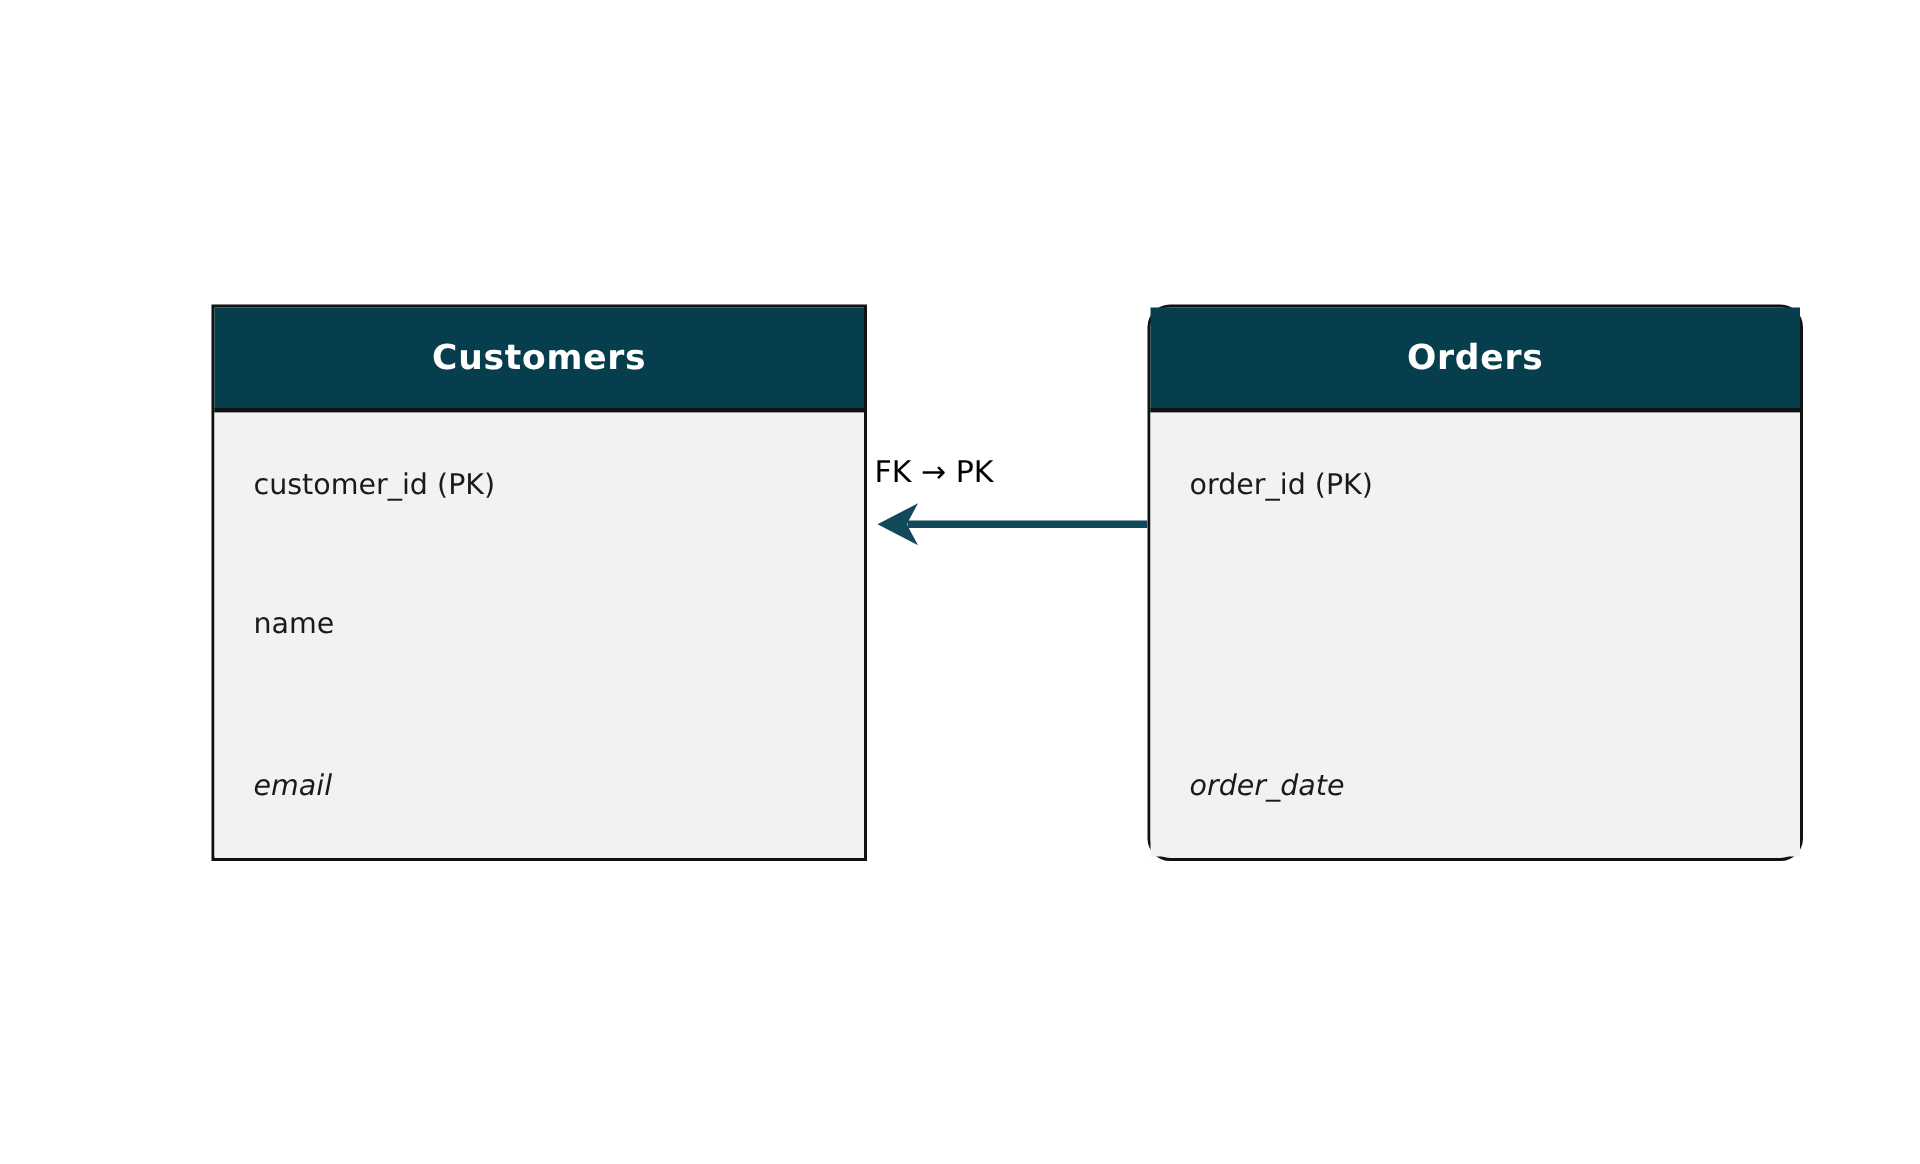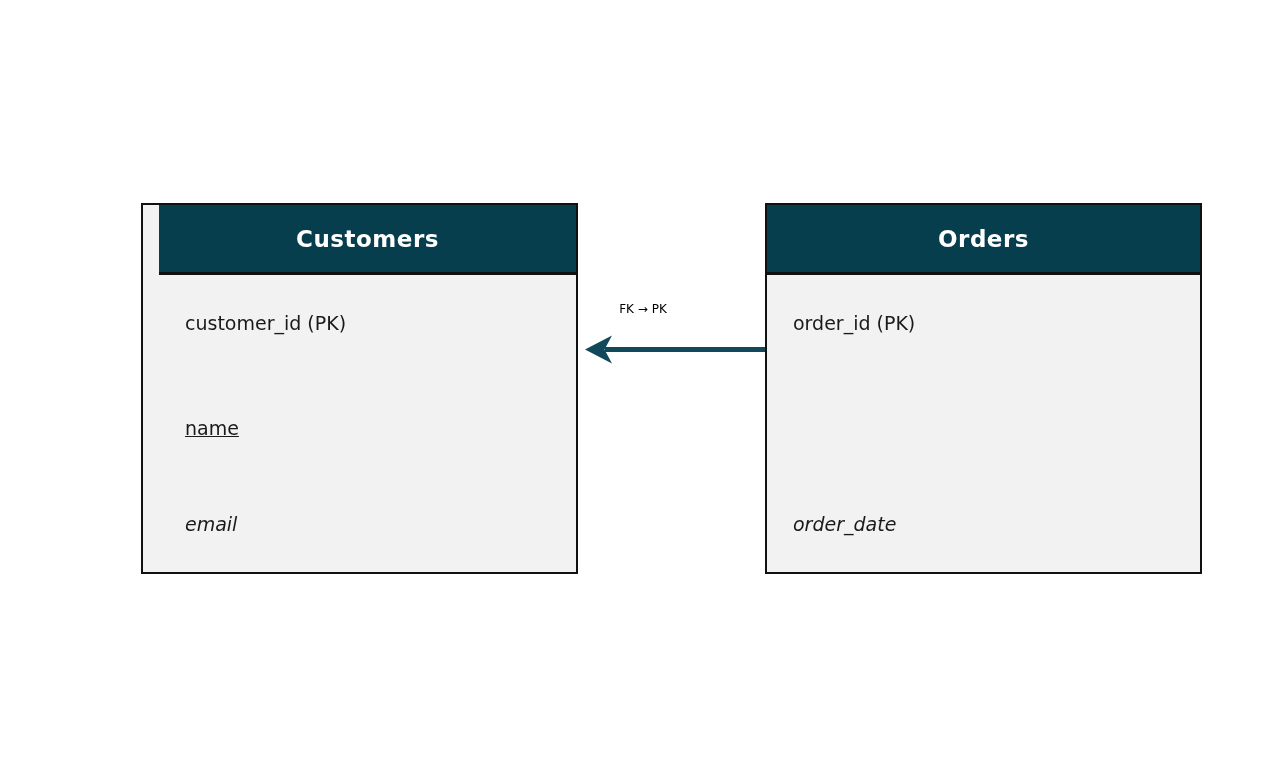--- a/index.html
+++ b/index.html
@@ -22,22 +22,22 @@
     font-family: "DejaVu Sans", "Liberation Sans", sans-serif;
   }
   .er-table {
     position: absolute;
     top: 203px;
     width: 437px;
     height: 371px;
     border: 2px solid var(--border-color);
     background: var(--body-fill);
   }
-  .er-table.left  { left: 141px; padding-left: 16px; }
-  .er-table.right { left: 765px; }
+  .er-table.left  { left: 141px; }
+  .er-table.right { left: 765px; border-radius: 15px; }
   .table-header {
     height: 70px;
     background: var(--header-fill);
     border-bottom: 3px solid var(--border-color);
     display: flex;
     align-items: center;
     justify-content: center;
   }
   .table-title {
     color: var(--header-text);
@@ -52,29 +52,28 @@
   }
   .field {
     position: absolute;
     left: 26px;
     font-size: 19px;
     color: var(--field-text);
     line-height: 26px;
     white-space: nowrap;
   }
   .field.row1 { top: 35px; }
-  .field.row2 { top: 140px; text-decoration: underline; }
+  .field.row2 { top: 128px; }
   .field.row3 { top: 236px; font-style: italic; }
   .relation-label {
     position: absolute;
-    left: 553px;
+    left: 583px;
     top: 302px;
     width: 180px;
-    text-align: center;
-    font-size: 12px;
+    font-size: 20px;
     color: var(--label-text);
     white-space: nowrap;
   }
   .relation-arrow {
     position: absolute;
     left: 583px;
     top: 330px;
     width: 182px;
     height: 40px;
   }

